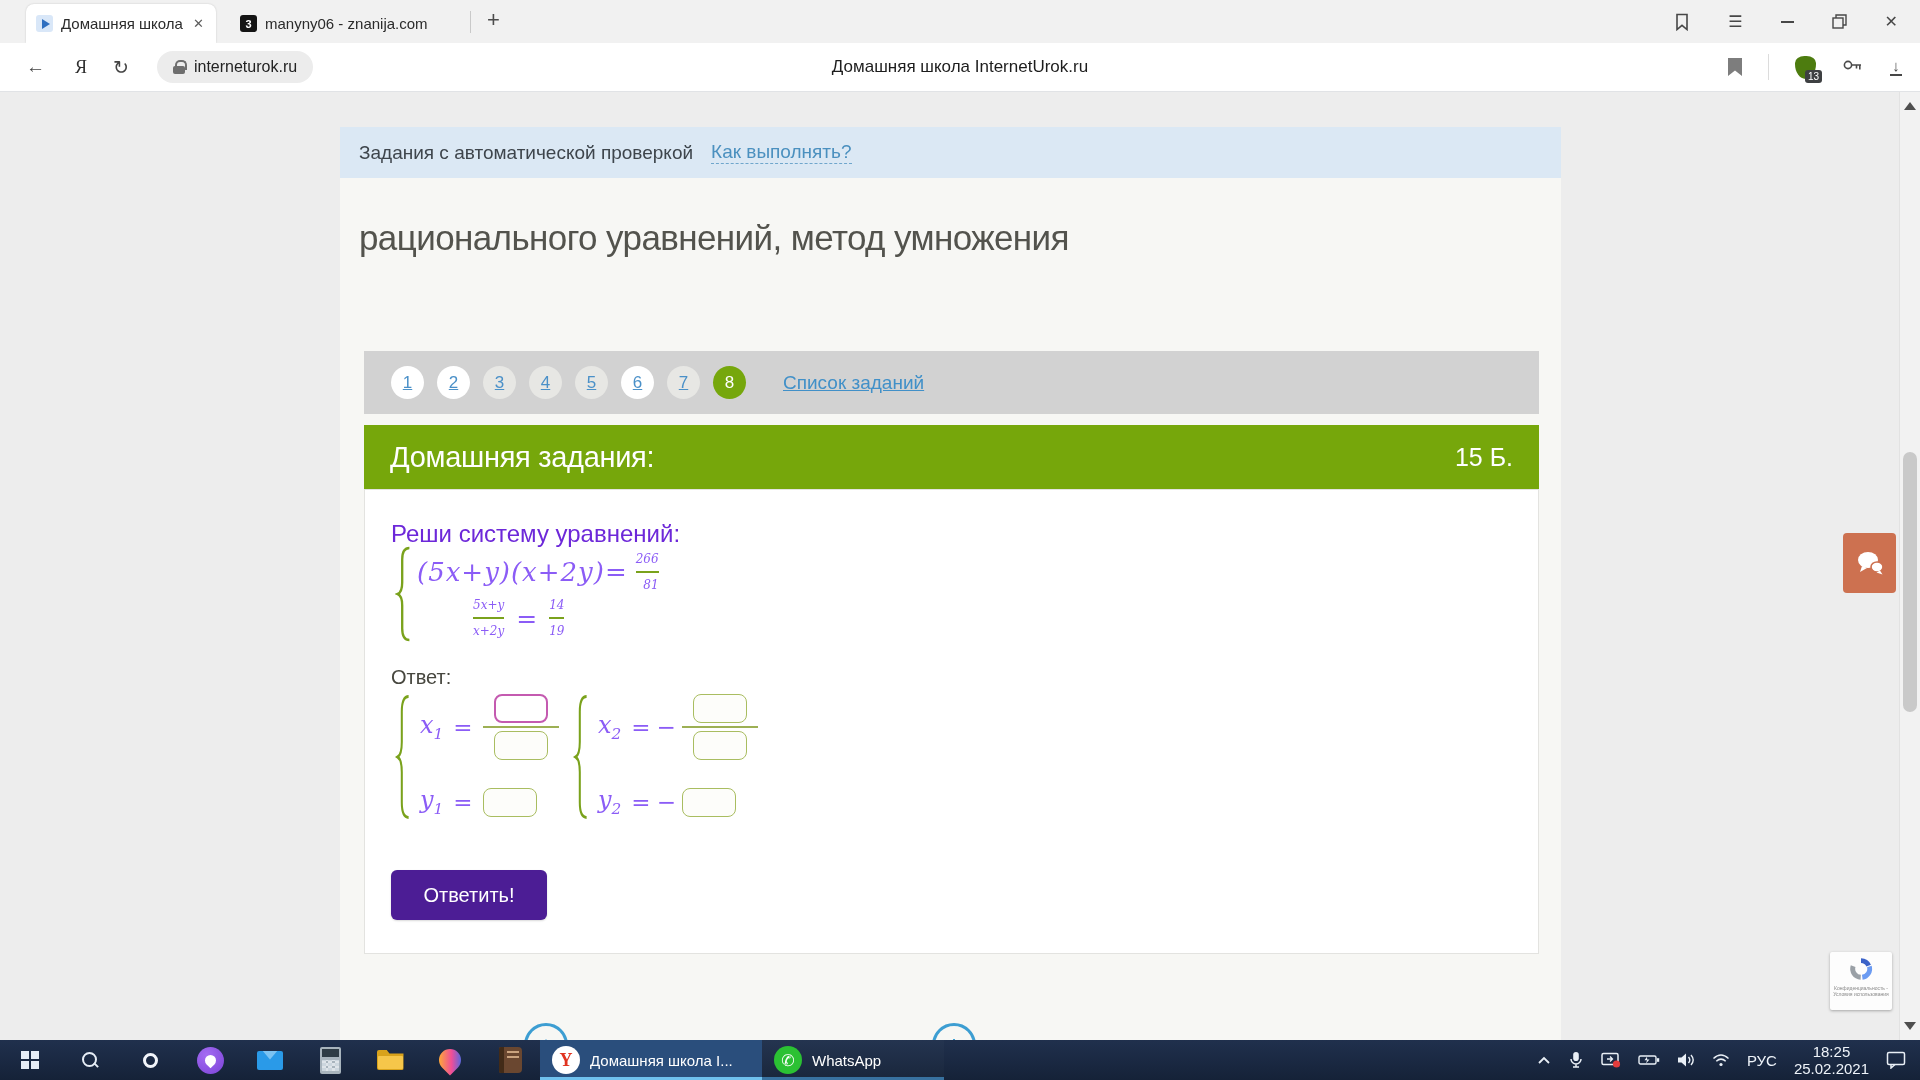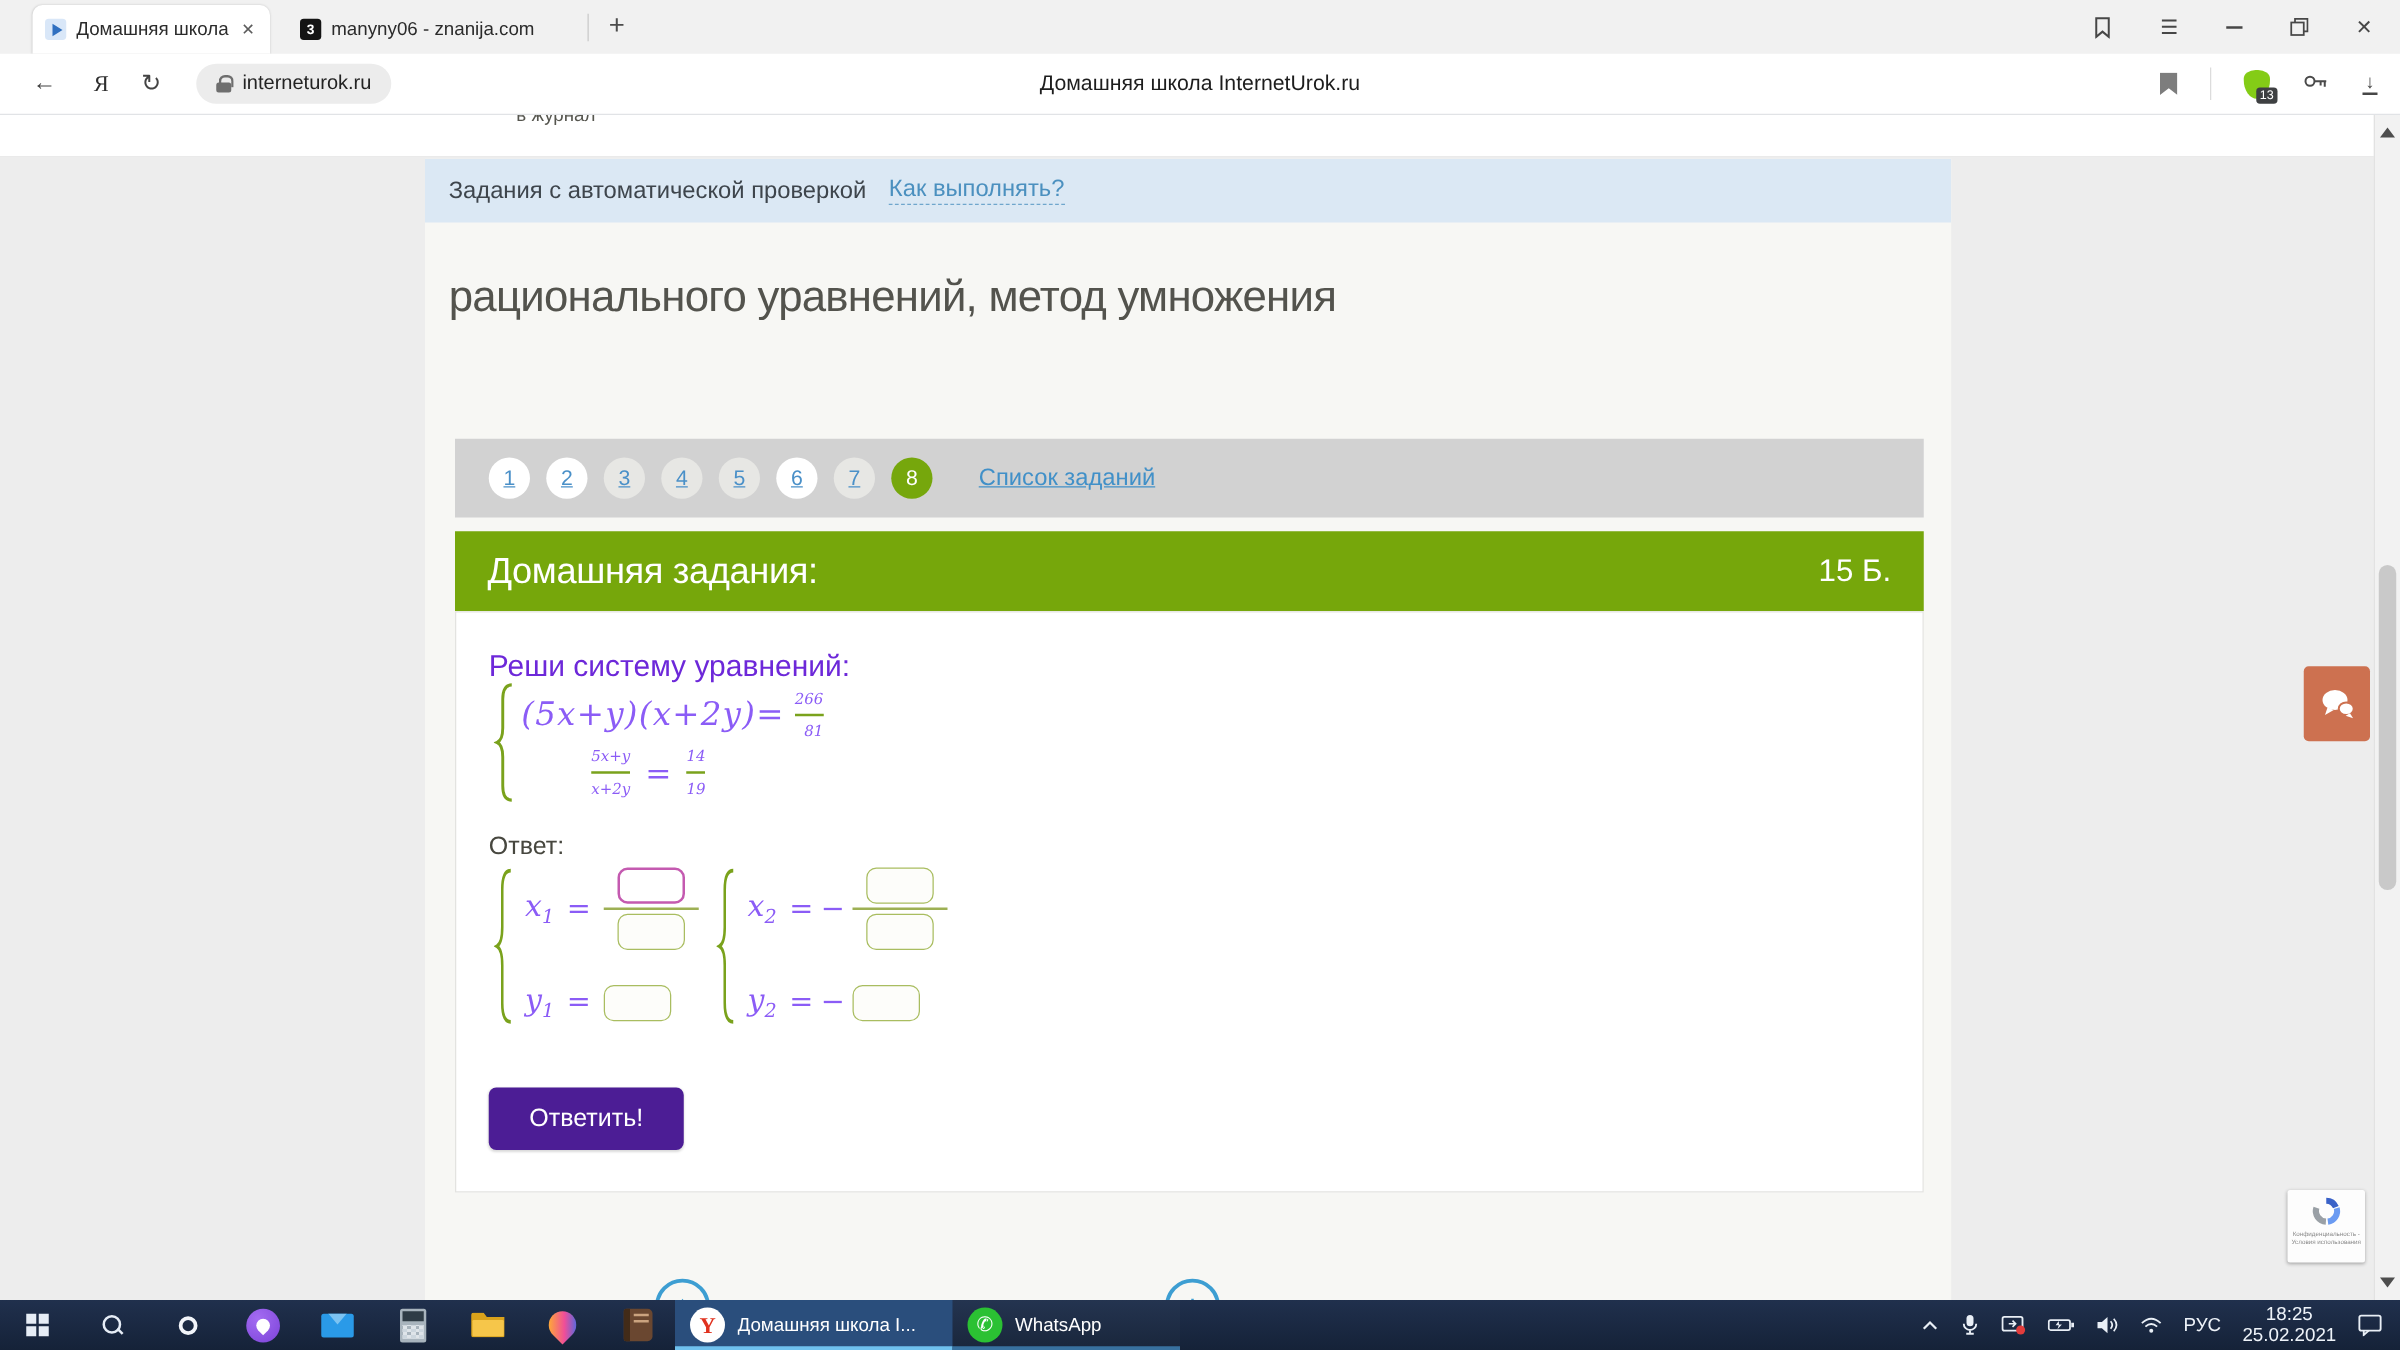--- a/index.html
+++ b/index.html
@@ -38,21 +38,21 @@
   .lock:before { content:""; position:absolute; left:2px; top:0; width:8px; height:8px;
                  border:2px solid #6e6e6e; border-bottom:none; border-radius:5px 5px 0 0; }
   .lock:after { content:""; position:absolute; left:0; bottom:0; width:12px; height:8px;
                 background:#6e6e6e; border-radius:2px; }
   .urltext { font-size:16px; color:#232323; }
   .pagetitle { position:absolute; left:50%; transform:translateX(-50%); font-size:17px; color:#1d1d1d; }
   .bar-right { margin-left:auto; display:flex; align-items:center; gap:26px; padding-right:18px; }
   .bmk-filled { width:14px; height:18px; background:#7d7d7d; cursor:pointer;
                 clip-path:polygon(0 0,100% 0,100% 100%,50% 70%,0 100%); }
   .vsep { width:1px; height:26px; background:#dcdcdc; }
-  .shield { position:relative; width:21px; height:23px; background:#84cc16; cursor:pointer;
+  .shield { position:relative; width:21px; height:23px; background:#4d7c0f; cursor:pointer;
             border-radius:45% 45% 50% 50% / 30% 30% 65% 65%; }
   .shield .badge { position:absolute; right:-6px; bottom:-4px; background:#3e4042; color:#fff;
                    font-size:10px; line-height:13px; padding:0 3px; border-radius:3px; }
   .dl { display:flex; flex-direction:column; align-items:center; cursor:pointer; color:#474747; }
   .dl .arrow { font-size:15px; line-height:13px; }
   .dl .base { width:12px; height:2px; background:#474747; margin-top:2px; }
 
   
   .pagearea { position:absolute; left:0; top:92px; width:1920px; height:948px; background:#ededed; overflow:hidden; }
   .site-band { position:absolute; left:0; top:0; width:1920px; height:34px; background:#fff;
@@ -256,23 +256,20 @@
       </span>
       <span class="dl">
         <span class="arrow">↓</span>
           <span class="base"></span>
       </span>
     </div>
   </div>
 
   <div class="pagearea">
 
-    <div class="site-band">
-      <span class="clipped">в журнал</span>
-    </div>
 
     <div class="column">
 
       <div class="infobar">
         <span class="txt">Задания с автоматической проверкой</span>
         <span class="lnk">Как выполнять?</span>
       </div>
 
       <div class="heading">
         <div>рационального уравнений, метод умножения</div>

